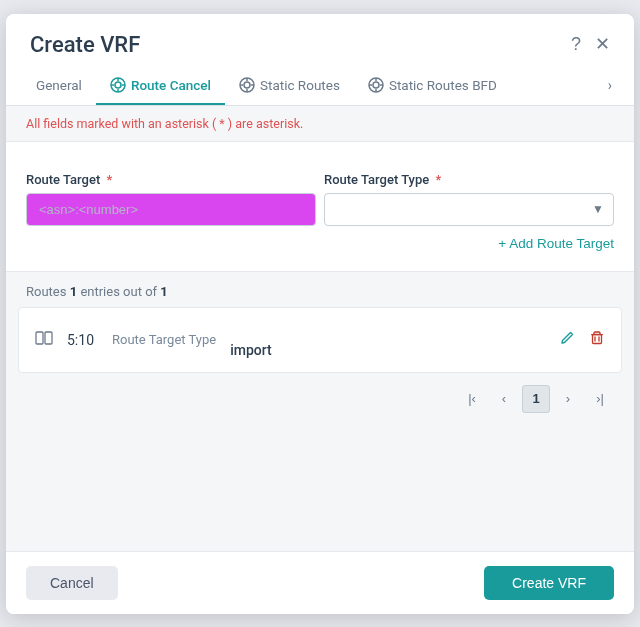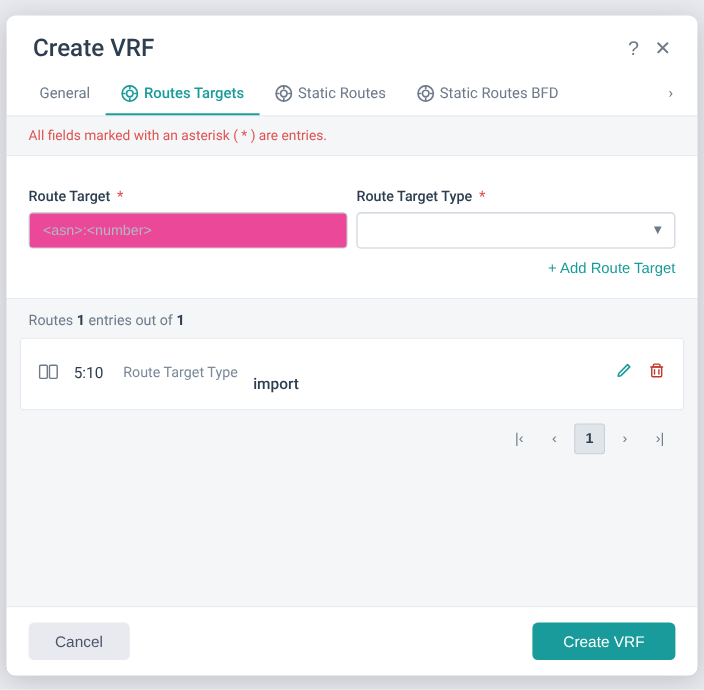--- a/index.html
+++ b/index.html
@@ -117,21 +117,21 @@
     .required-star {
       color: #e05252;
       margin-left: 3px;
     }
     .form-input {
       border: 1px solid #c8d0d8;
       border-radius: 4px;
       padding: 8px 12px;
       font-size: 13px;
       color: #2c3e50;
-      background: #ec4899;
+      background: #d946ef;
       outline: none;
       width: 100%;
     }
     .form-input::placeholder {
       color: #b0b8c4;
     }
     .form-select-wrapper {
       position: relative;
     }
     .form-select {
@@ -306,21 +306,21 @@
       <span class="tab-icon">
         <svg width="16" height="16" viewBox="0 0 16 16" fill="none">
             <circle cx="8" cy="8" r="7" stroke="#1a9b9b" stroke-width="1.5"></circle>
             <circle cx="8" cy="8" r="3" stroke="#1a9b9b" stroke-width="1.5"></circle>
             <line x1="8" y1="1" x2="8" y2="4" stroke="#1a9b9b" stroke-width="1.5"></line>
             <line x1="8" y1="12" x2="8" y2="15" stroke="#1a9b9b" stroke-width="1.5"></line>
             <line x1="1" y1="8" x2="4" y2="8" stroke="#1a9b9b" stroke-width="1.5"></line>
             <line x1="12" y1="8" x2="15" y2="8" stroke="#1a9b9b" stroke-width="1.5"></line>
           </svg>
       </span>
-      <span>Routes Targets</span>
+      <span>Route Cancel</span>
     </div>
     <div class="tab">
       <span class="tab-icon">
         <svg width="16" height="16" viewBox="0 0 16 16" fill="none">
             <circle cx="8" cy="8" r="7" stroke="#6c7a8a" stroke-width="1.5"></circle>
             <circle cx="8" cy="8" r="3" stroke="#6c7a8a" stroke-width="1.5"></circle>
             <line x1="8" y1="1" x2="8" y2="4" stroke="#6c7a8a" stroke-width="1.5"></line>
             <line x1="8" y1="12" x2="8" y2="15" stroke="#6c7a8a" stroke-width="1.5"></line>
             <line x1="1" y1="8" x2="4" y2="8" stroke="#6c7a8a" stroke-width="1.5"></line>
             <line x1="12" y1="8" x2="15" y2="8" stroke="#6c7a8a" stroke-width="1.5"></line>
@@ -338,21 +338,21 @@
             <line x1="1" y1="8" x2="4" y2="8" stroke="#6c7a8a" stroke-width="1.5"></line>
             <line x1="12" y1="8" x2="15" y2="8" stroke="#6c7a8a" stroke-width="1.5"></line>
           </svg>
       </span>
       <span>Static Routes BFD</span>
     </div>
     <div class="tab-chevron">›</div>
   </div>
 
   <div class="required-note">
-    <span>All fields marked with an asterisk (</span><span style="color:#e05252"> * </span><span>) are entries.</span>
+    <span>All fields marked with an asterisk (</span><span style="color:#e05252"> * </span><span>) are asterisk.</span>
   </div>
 
   <div class="form-section">
     <div class="form-row">
       <div class="form-field">
         <label class="form-label">
           <span>Route Target</span><span class="required-star"> *</span>
         </label>
         <input class="form-input" type="text" placeholder="&lt;asn&gt;:&lt;number&gt;" style="">
       </div>

